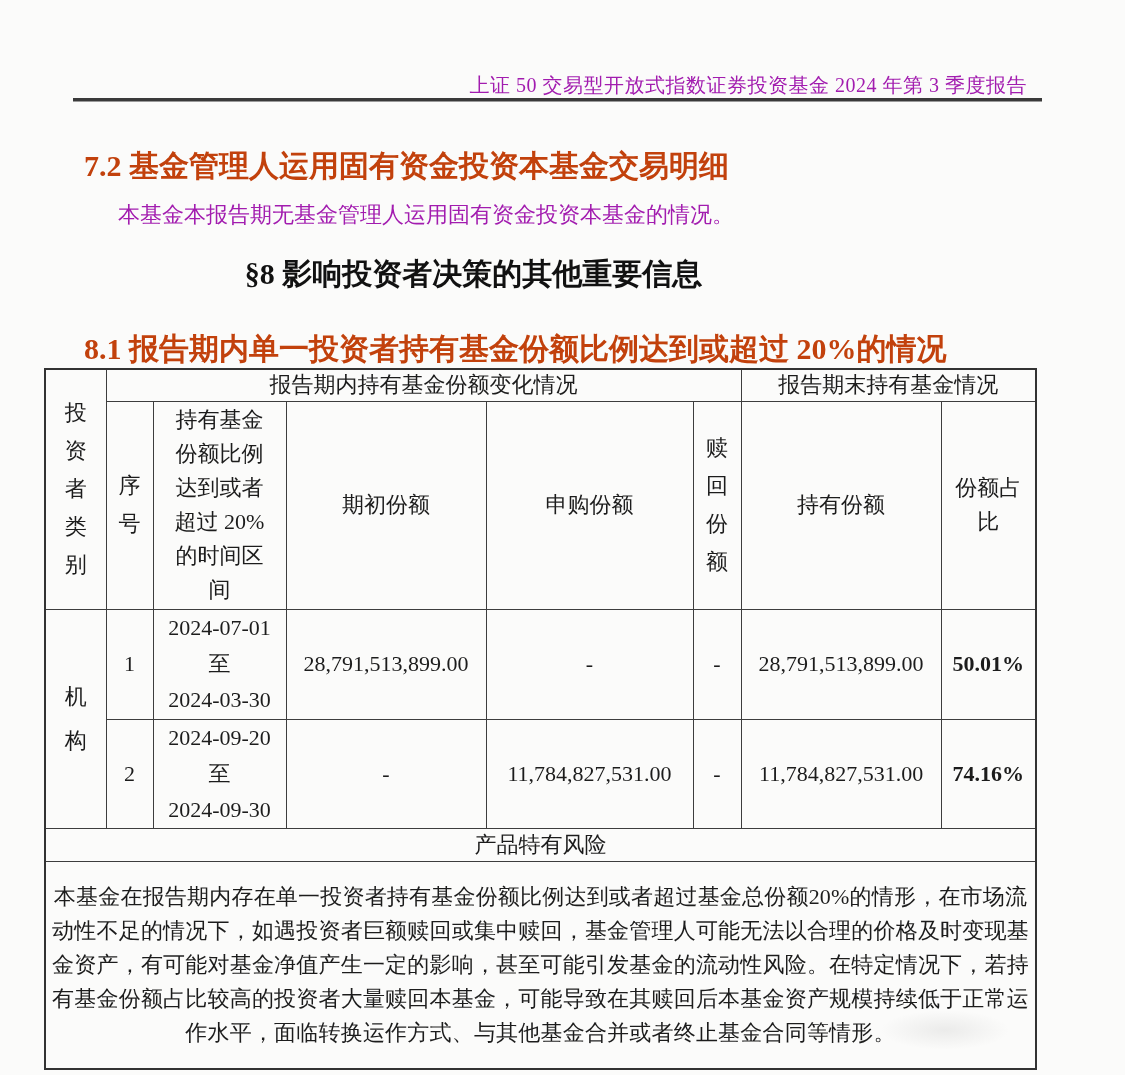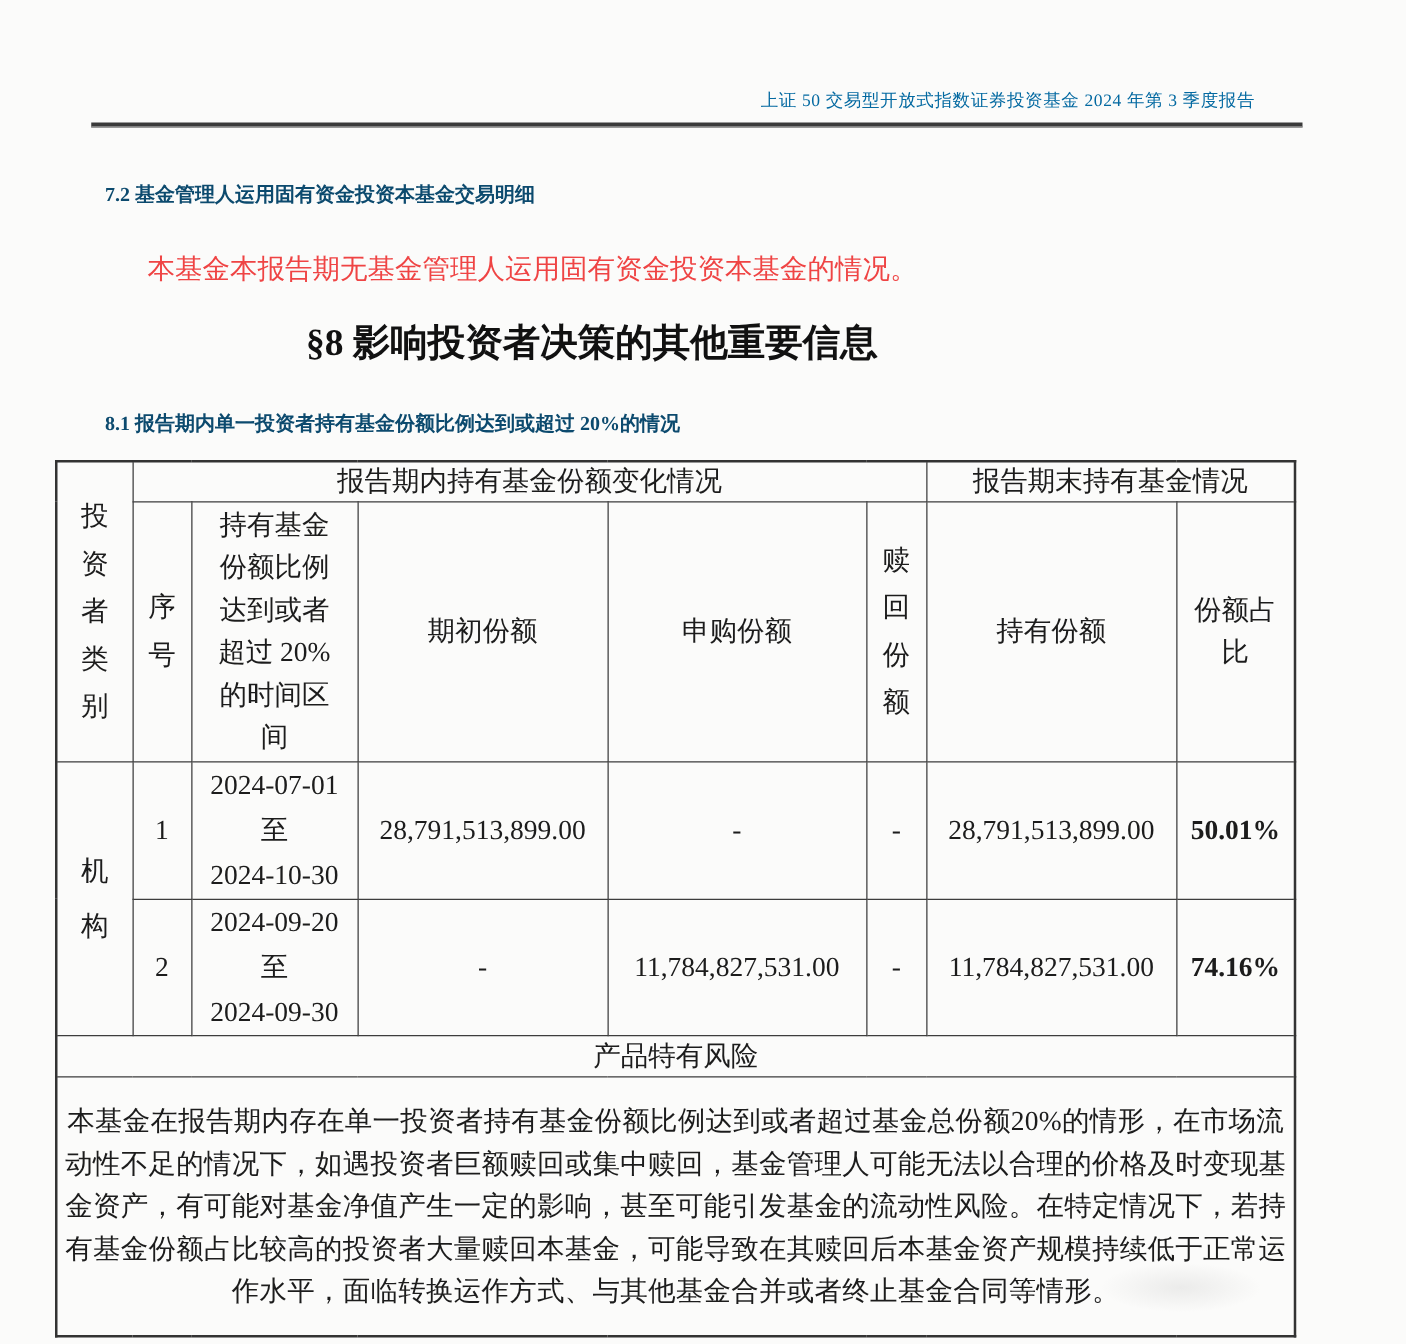--- a/index.html
+++ b/index.html
@@ -5,37 +5,37 @@
   html,body{margin:0;padding:0;}
   body{
     width:1125px;height:1075px;
     background:#fbfbfa;
     font-family:"Liberation Serif","DejaVu Serif",serif;
     color:#1c1c1c;
     position:relative;
     overflow:hidden;
   }
   .page-header{
-    position:absolute;top:72px;right:121px;
-    font-size:14px;letter-spacing:.5px;color:#0369a1;
+    position:absolute;top:72px;right:98px;
+    font-size:20px;letter-spacing:.5px;color:#a21caf;
     white-space:nowrap;
   }
   .header-rule{
     position:absolute;top:98px;left:73px;width:969px;height:3px;
     background:#3a3a3a;border-bottom:1px solid #9a9a9a;
   }
   .sec-title{
     position:absolute;left:84px;
-    font-size:16px;font-weight:bold;color:#0c4a6e;white-space:nowrap;
+    font-size:30px;font-weight:bold;color:#c2410c;white-space:nowrap;
   }
   .sec-72{top:146px;}
   .sec-81{top:329px;}
   .sec-72-body{
     position:absolute;left:118px;top:200px;
-    font-size:22px;color:#ef4444;white-space:nowrap;
+    font-size:22px;color:#a21caf;white-space:nowrap;
   }
   .sec-8{
     position:absolute;left:0;top:254px;width:947px;
     text-align:center;font-size:30px;font-weight:bold;color:#111;
   }
   table.holdings{
     position:absolute;left:44px;top:368px;
     width:991px;border-collapse:collapse;table-layout:fixed;
     font-size:22px;color:#1c1c1c;
     border:2px solid #333;
@@ -117,21 +117,21 @@
     </td>
   </tr>
   <tr style="height:110px;">
     <td rowspan="2">
       <div class="vstack wide">机构</div>
     </td>
     <td>1</td>
     <td>
       <div class="dates">2024-07-01
 至
-2024-10-30</div>
+2024-03-30</div>
     </td>
     <td class="num">28,791,513,899.00</td>
     <td class="num">-</td>
     <td>-</td>
     <td class="num">28,791,513,899.00</td>
     <td class="pct">50.01%</td>
   </tr>
   <tr style="height:104px;">
     <td>2</td>
     <td>

